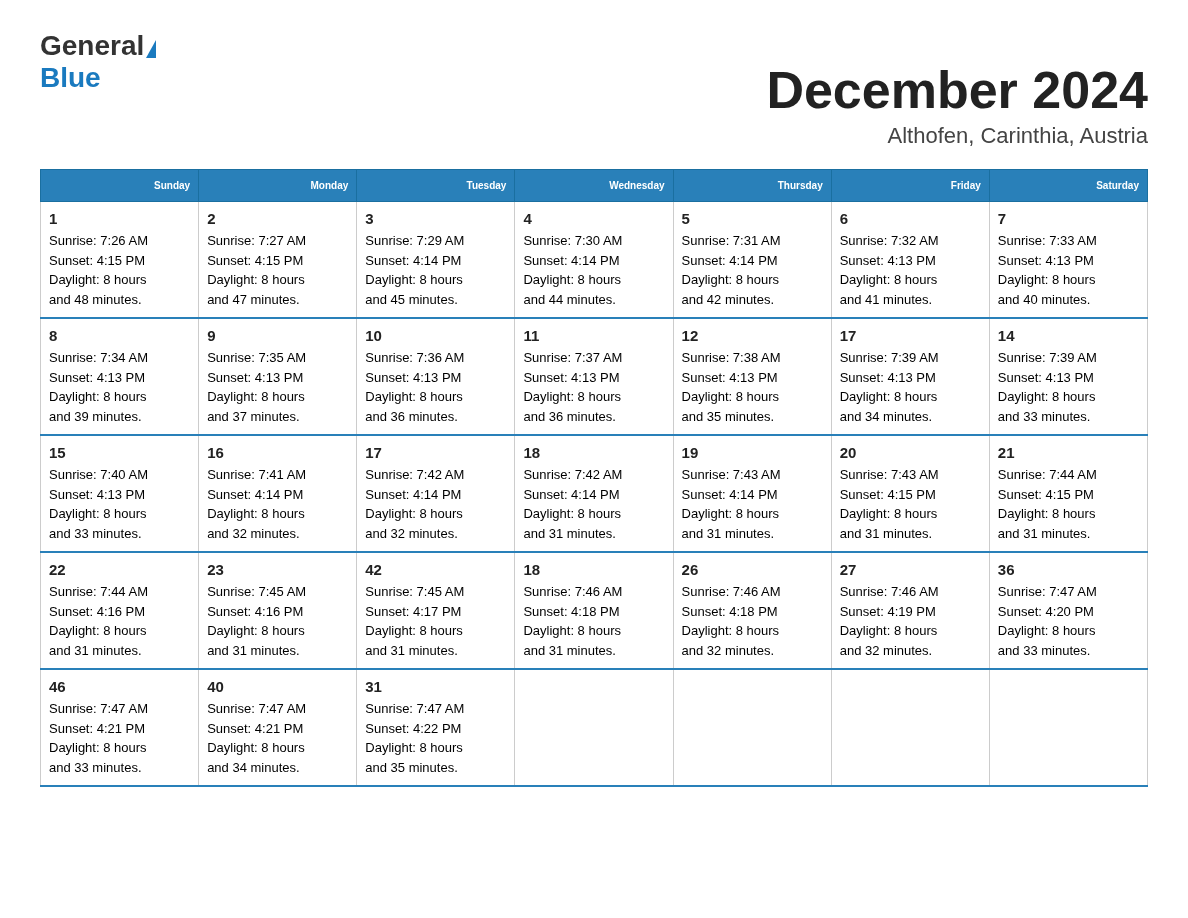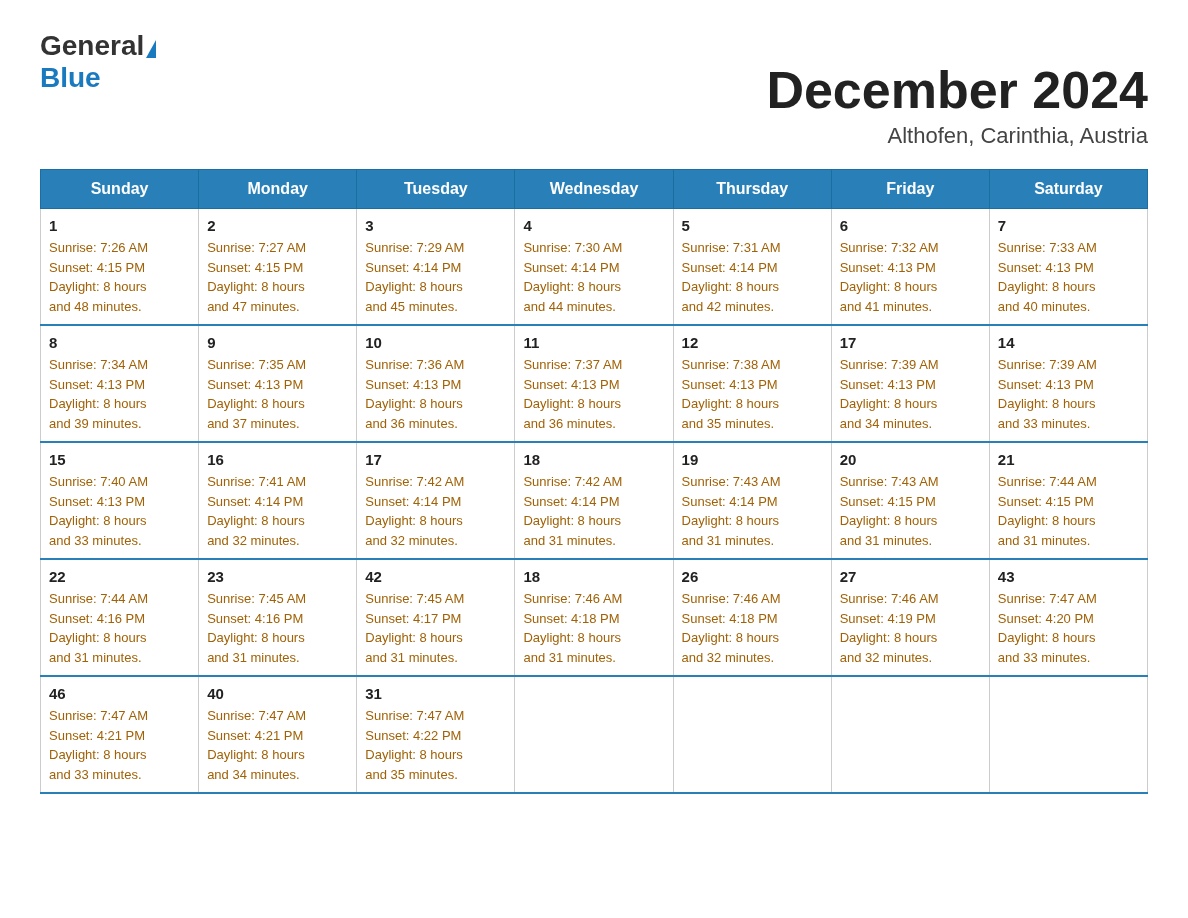--- a/index.html
+++ b/index.html
@@ -48,24 +48,24 @@
       margin-top: 4px;
     }
     .calendar {
       width: 100%;
       border-collapse: collapse;
       table-layout: fixed;
     }
     .calendar thead tr th {
       background-color: #2980b9;
       color: #ffffff;
-      font-size: 16px;
+      font-size: 10px;
       font-weight: bold;
       padding: 10px 8px;
-      text-align: center;
+      text-align: right;
       border: 1px solid #1a6fa0;
     }
     .calendar tbody tr td {
       vertical-align: top;
       padding: 8px;
       font-size: 13px;
       color: #333;
       border: 1px solid #ccc;
       height: 105px;
     }
@@ -74,21 +74,21 @@
     }
     .day-number {
       font-size: 15px;
       font-weight: bold;
       color: #222;
       margin-bottom: 4px;
     }
     .day-info {
       font-size: 13px;
       line-height: 1.5;
-      color: #a16207;
+      color: #000000;
     }
     .empty-cell {
       background: #fff;
     }
   </style>
 </head>
 <body>
 
 <div class="header">
   <div class="logo">
@@ -227,21 +227,21 @@
         </td>
         <td>
           <div class="day-number">26</div>
           <div class="day-info">Sunrise: 7:46 AM<br>Sunset: 4:18 PM<br>Daylight: 8 hours<br>and 32 minutes.</div>
         </td>
         <td>
           <div class="day-number">27</div>
           <div class="day-info">Sunrise: 7:46 AM<br>Sunset: 4:19 PM<br>Daylight: 8 hours<br>and 32 minutes.</div>
         </td>
         <td>
-          <div class="day-number">43</div>
+          <div class="day-number">36</div>
           <div class="day-info">Sunrise: 7:47 AM<br>Sunset: 4:20 PM<br>Daylight: 8 hours<br>and 33 minutes.</div>
         </td>
       </tr>
       <tr>
         <td>
           <div class="day-number">46</div>
           <div class="day-info">Sunrise: 7:47 AM<br>Sunset: 4:21 PM<br>Daylight: 8 hours<br>and 33 minutes.</div>
         </td>
         <td>
           <div class="day-number">40</div>

